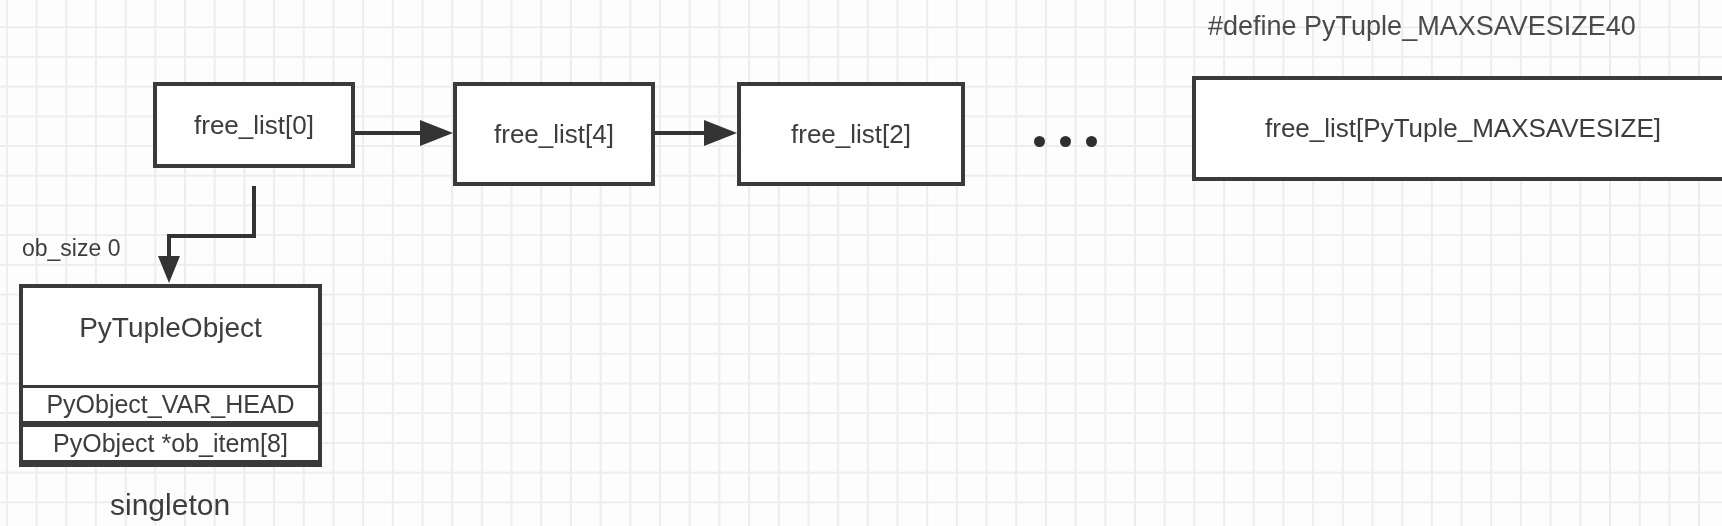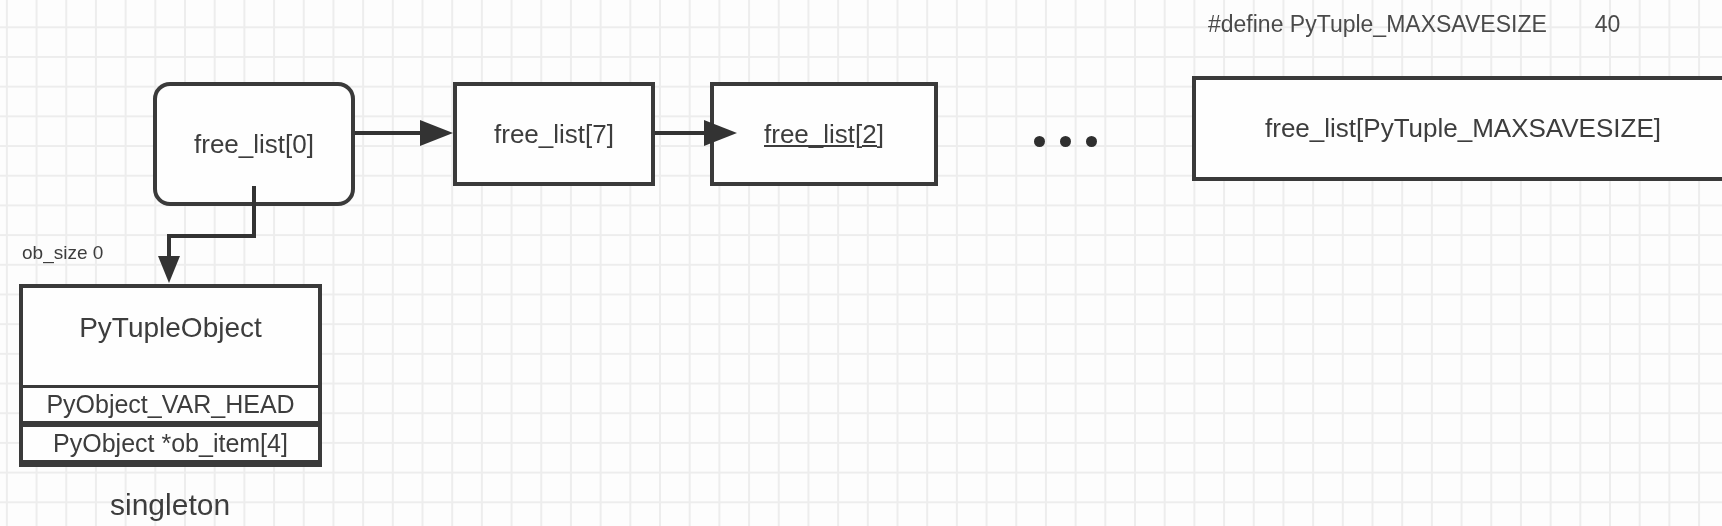--- a/index.html
+++ b/index.html
@@ -20,41 +20,40 @@
     font-family: "Liberation Sans", "DejaVu Sans", sans-serif;
     color: #3d3d3d;
   }
 
   
   .macro {
     position: absolute;
     left: 1208px;
     top: 11px;
     display: inline-flex;
-    gap: 48px;
-    font-size: 23px;
+    font-size: 27px;
     color: #4a4a4a;
     white-space: nowrap;
   }
 
   
   .node {
     position: absolute;
     box-sizing: border-box;
     border: 4px solid #3a3a3a;
     background: #fefefe;
     display: flex;
     align-items: center;
     justify-content: center;
     font-size: 26px;
     white-space: nowrap;
   }
-  .node0 { left: 153px;  top: 82px; width: 202px; height: 124px; border-radius: 17px; }
+  .node0 { left: 153px;  top: 82px; width: 202px; height: 86px; }
   .node1 { left: 453px;  top: 82px; width: 202px; height: 104px; }
-  .node2 { left: 710px;  top: 82px; width: 228px; height: 104px; text-decoration: underline; }
+  .node2 { left: 737px;  top: 82px; width: 228px; height: 104px; }
   .node3 { left: 1192px; top: 76px; width: 542px; height: 105px; }
 
   
   .h-arrow { position: absolute; }
   .h-arrow .shaft {
     position: absolute;
     height: 4px;
     background: #333;
   }
   .h-arrow .head {
@@ -97,22 +96,22 @@
     width: 0; height: 0;
     border-left: 11px solid transparent;
     border-right: 11px solid transparent;
     border-top: 27px solid #333;
   }
 
   
   .obsize {
     position: absolute;
     left: 22px;
-    top: 242px;
-    font-size: 19px;
+    top: 235px;
+    font-size: 23px;
     white-space: nowrap;
   }
 
   
   .tuple-box {
     position: absolute;
     left: 19px;
     top: 284px;
     width: 303px;
     height: 183px;
@@ -163,21 +162,21 @@
 
   <div class="macro">
     <span>#define PyTuple_MAXSAVESIZE</span>
     <span>40</span>
   </div>
 
   <div class="node node0">
     <span>free_list[0]</span>
   </div>
   <div class="node node1">
-    <span>free_list[7]</span>
+    <span>free_list[4]</span>
   </div>
   <div class="node node2">
     <span>free_list[2]</span>
   </div>
   <div class="node node3">
     <span>free_list[PyTuple_MAXSAVESIZE]</span>
   </div>
 
   <div class="h-arrow arrow1">
     <div class="shaft"></div>
@@ -197,18 +196,18 @@
   <div class="seg seg-v1"></div>
   <div class="seg seg-h"></div>
   <div class="seg seg-v2"></div>
   <div class="down-head"></div>
 
   <div class="obsize">ob_size 0</div>
 
   <div class="tuple-box">
     <div class="tuple-title">PyTupleObject</div>
     <div class="tuple-row row1">PyObject_VAR_HEAD</div>
-    <div class="tuple-row row2">PyObject *ob_item[4]</div>
+    <div class="tuple-row row2">PyObject *ob_item[8]</div>
   </div>
 
   <div class="caption">singleton</div>
 
 </div>
 
 </body></html>

